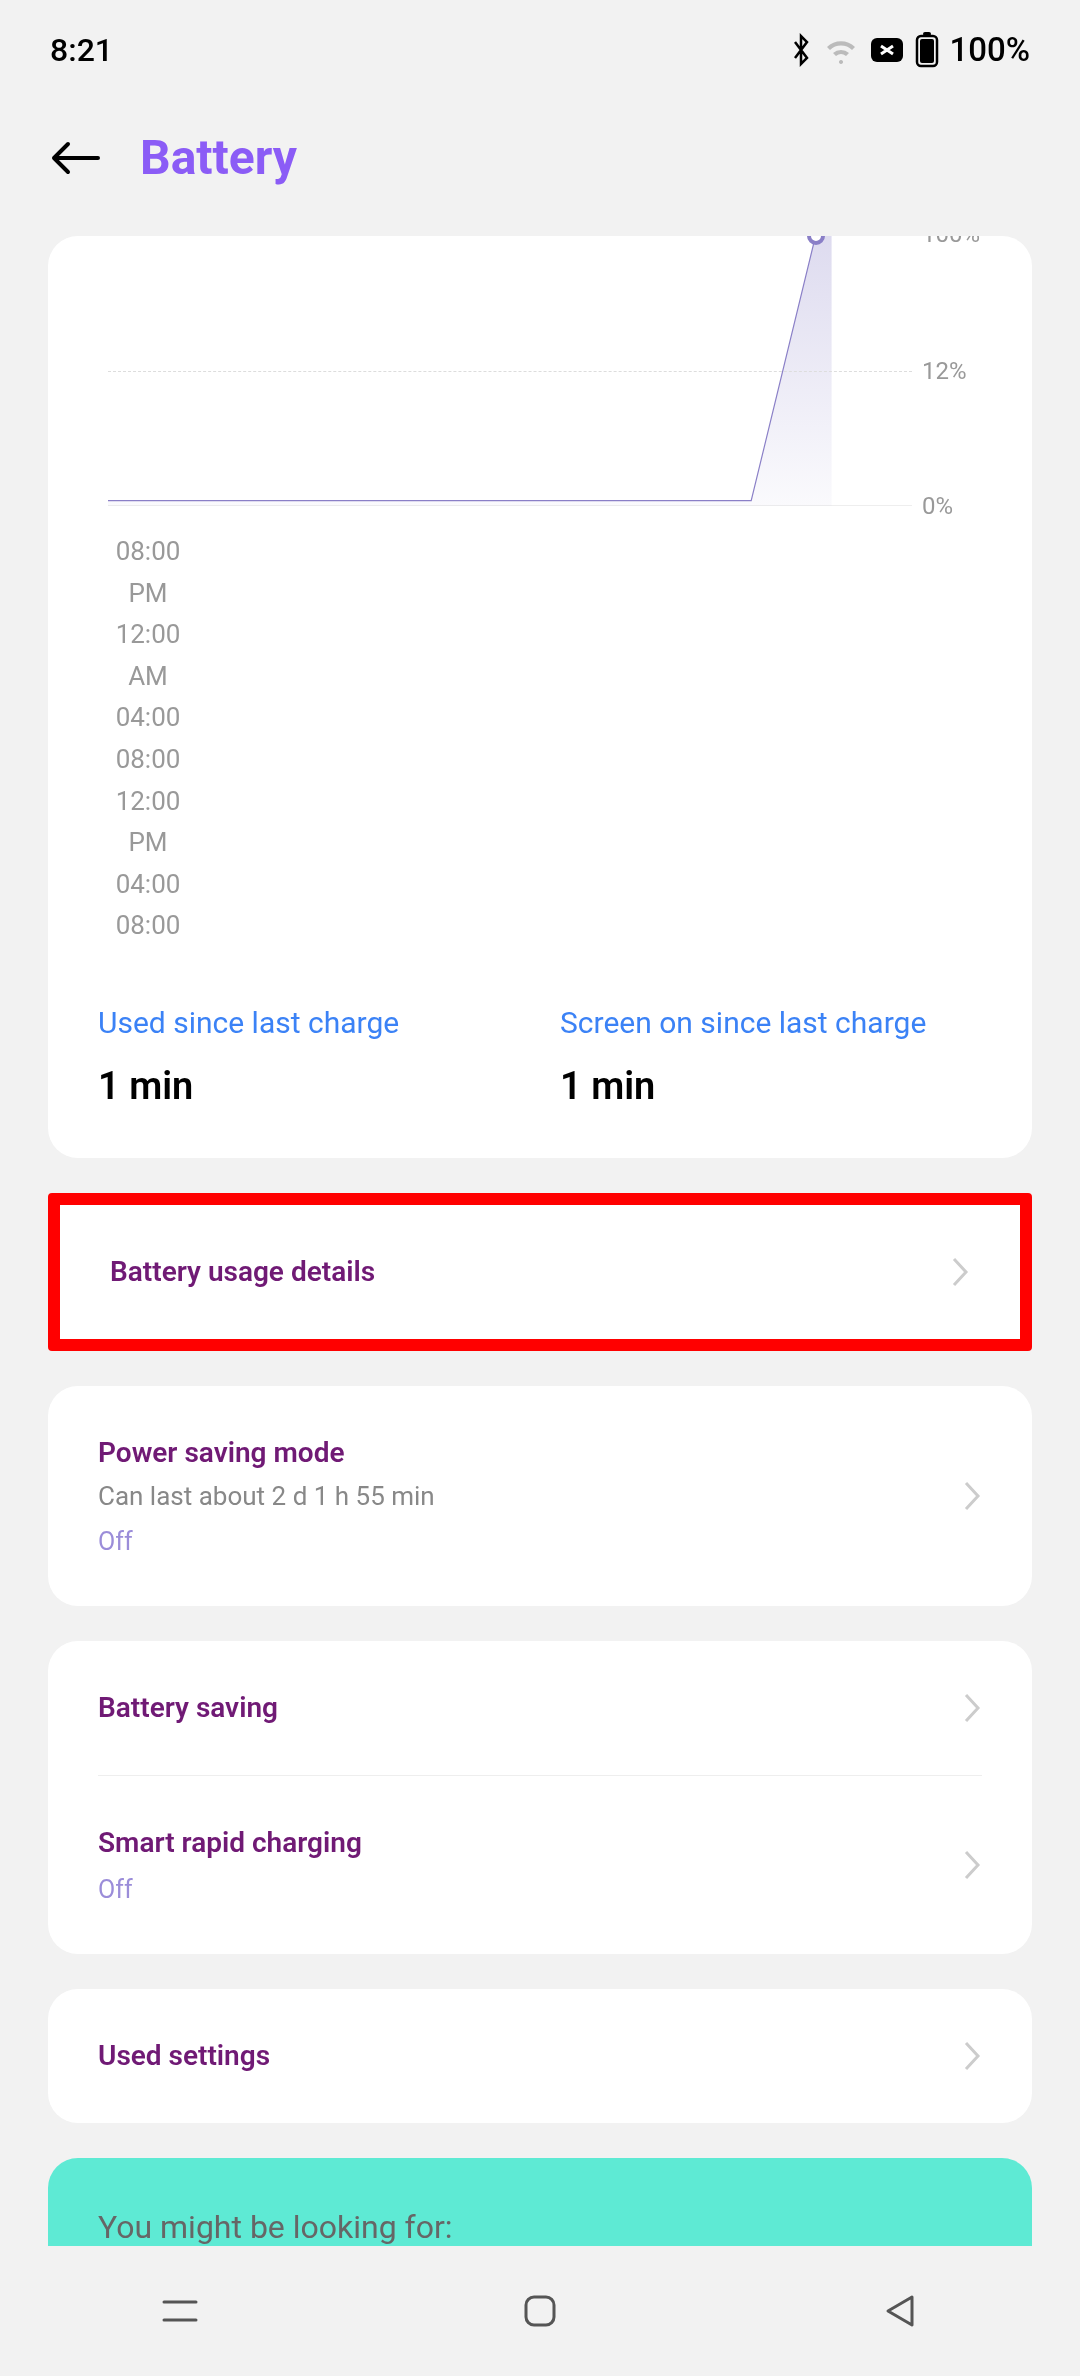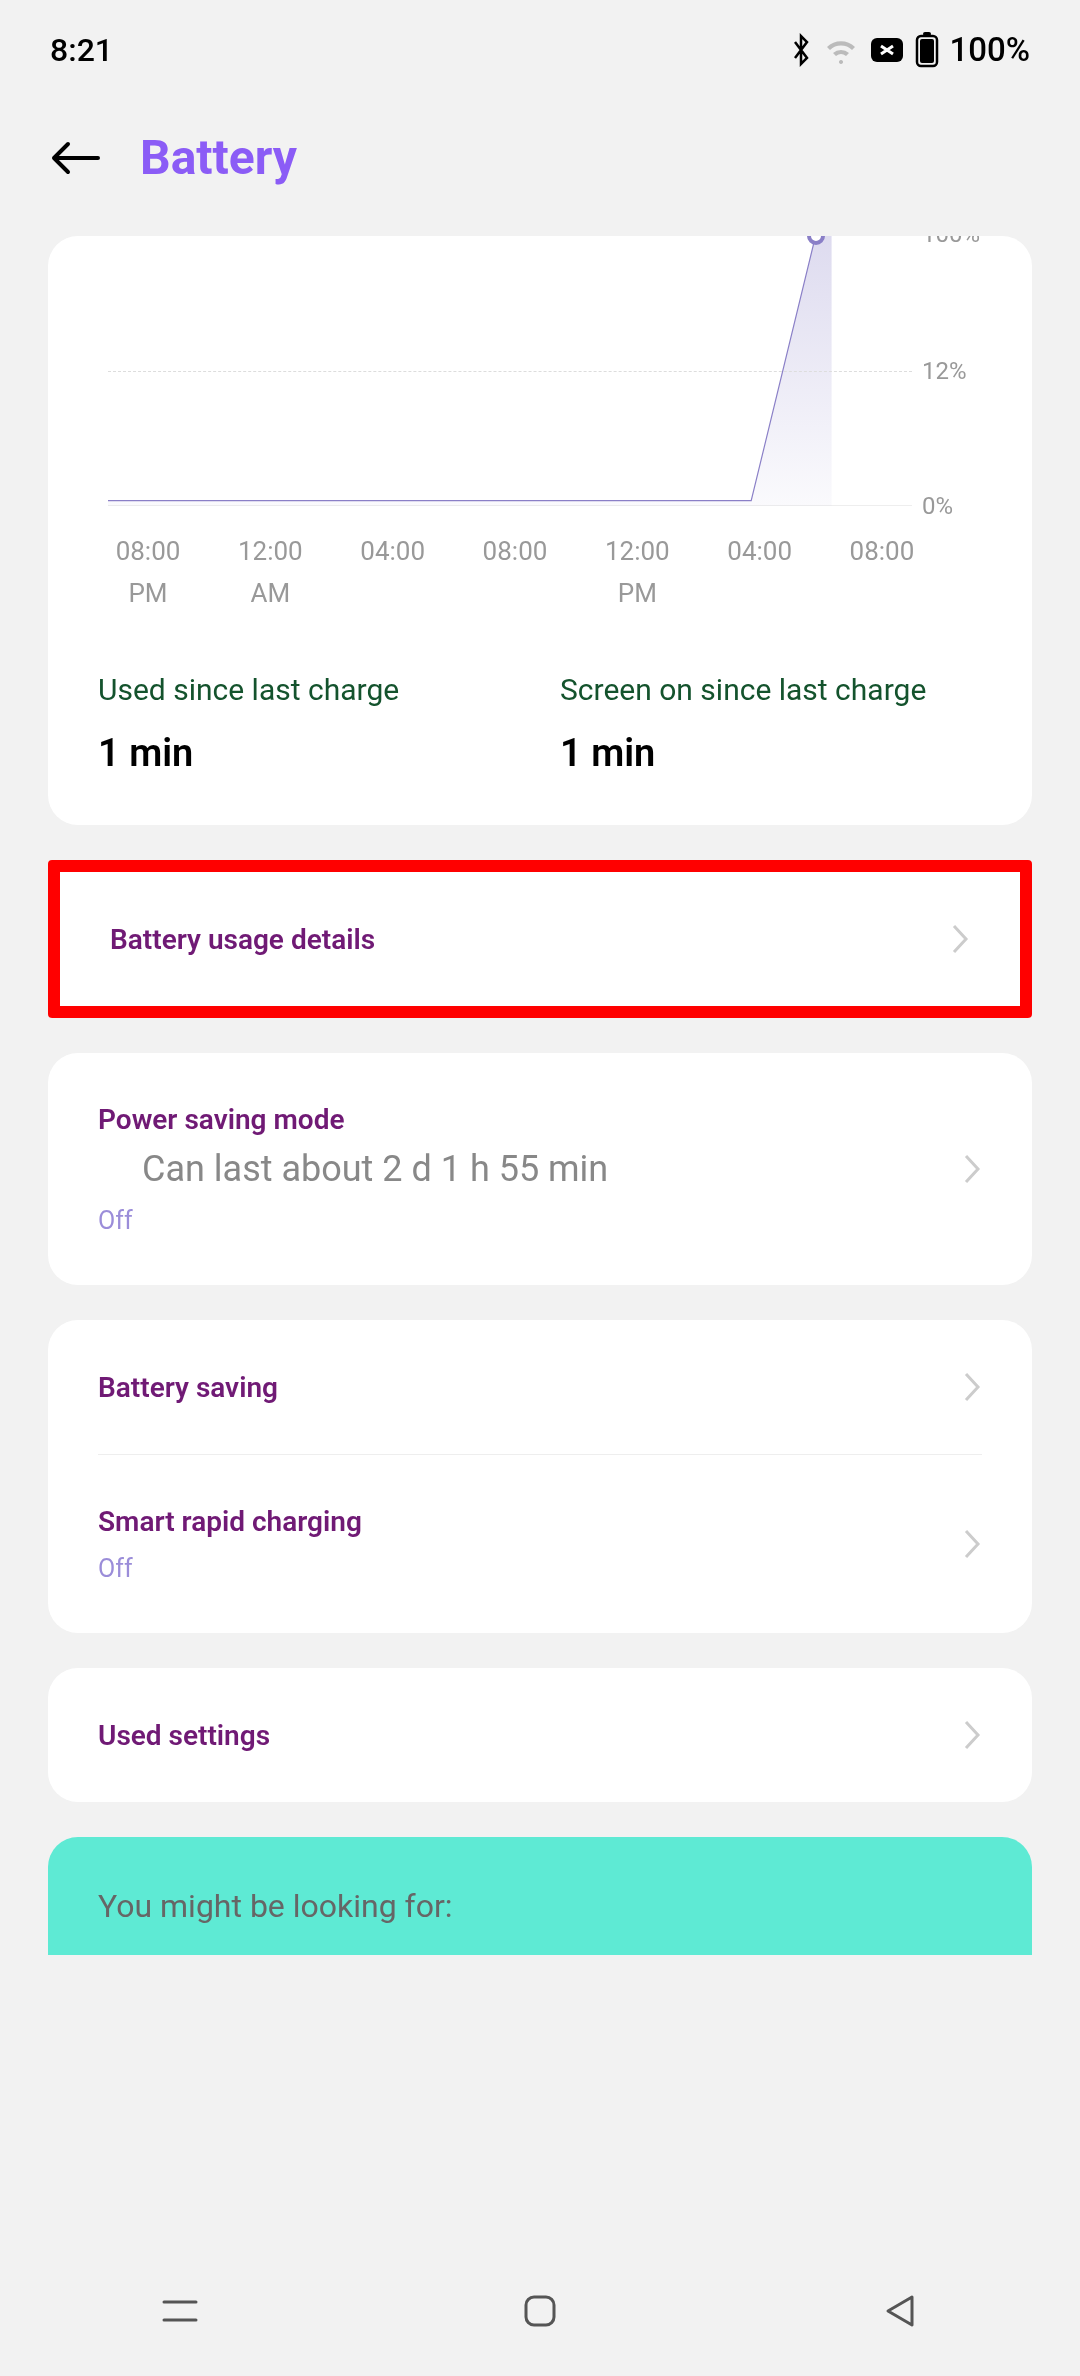--- a/index.html
+++ b/index.html
@@ -8,32 +8,32 @@
     .status-right { display: flex; align-items: center; gap: 10px; }
     .header { display: flex; align-items: center; gap: 40px; padding: 40px 50px 50px; }
     .page-title { font-size: 48px; font-weight: 700; color: #8b5cf6; }
     .content { padding: 0 48px; }
     .card { background: #fff; border-radius: 30px; margin-bottom: 35px; overflow: hidden; }
     .chart-card { padding: 0 50px 50px; }
     .chart-area { position: relative; height: 270px; margin-left: 10px; margin-right: 70px; }
     .chart-axis { position: absolute; right: -70px; width: 60px; font-size: 24px; color: #999; }
     .chart-grid { position: absolute; left: 0; right: 0; border-top: 1px dashed #ddd; }
     .chart-svg { width: 100%; height: 100%; }
-    .chart-xlabels { display: flex; justify-content: space-between; margin-top: 25px; margin-left: 10px; margin-right: 60px; }
+    .chart-xlabels { display: flex; justify-content: space-between; margin-top: 25px; margin-left: 10px; margin-right: 60px; flex-direction: column; }
     .xlab { font-size: 26px; color: #999; text-align: center; line-height: 1.6; width: 80px; }
     .usage-stats { display: flex; margin-top: 55px; gap: 40px; }
     .stat { flex: 1; }
-    .stat-label { font-size: 30px; color: #14532d; margin-bottom: 20px; line-height: 1.4; }
+    .stat-label { font-size: 30px; color: #3b82f6; margin-bottom: 20px; line-height: 1.4; }
     .stat-value { font-size: 38px; font-weight: 600; color: #000; }
     .highlight-wrap { border: 12px solid #ff0000; border-radius: 4px; margin-bottom: 35px; }
     .highlight-wrap .card { margin-bottom: 0; border-radius: 0; }
     .list-item { display: flex; justify-content: space-between; align-items: center; padding: 50px 50px; }
     .list-item .texts { display: flex; flex-direction: column; gap: 12px; }
     .item-title { font-size: 28px; font-weight: 600; color: #701a75; }
-    .item-subtitle { font-size: 36px; color: #888; margin-left: 44px; }
+    .item-subtitle { font-size: 26px; color: #888; }
     .item-status { font-size: 25px; color: #9b8dd9; margin-top: 4px; }
     .chevron { color: #ccc; flex-shrink: 0; }
     .divider { height: 1px; background: #eee; margin: 0 50px; }
     .suggestion-card { background: #5eead4; border-radius: 30px 30px 0 0; padding: 50px 50px 30px; }
     .suggestion-title { font-size: 32px; color: #666; }
     .nav-bar { position: absolute; bottom: 0; left: 0; right: 0; height: 130px; display: flex; justify-content: space-around; align-items: center; background: #f2f2f2; }
     .nav-btn { width: 44px; height: 44px; display: flex; align-items: center; justify-content: center; color: #555; }
   </style>
 </head>
 <body>

